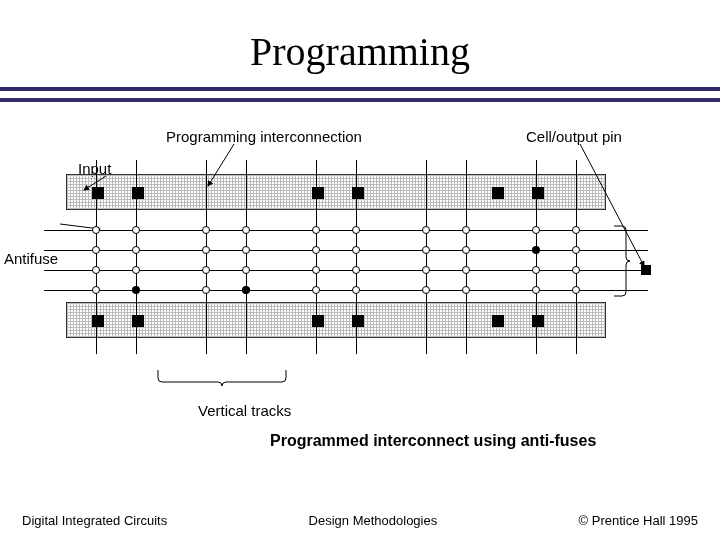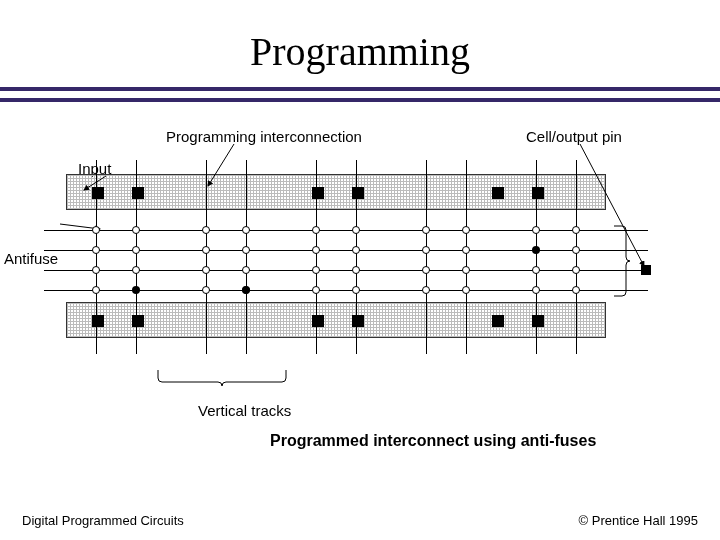--- a/index.html
+++ b/index.html
@@ -193,15 +193,16 @@
       <div class="oc" style="left: 530px; top: 148px;"></div>
       <div class="oc" style="left: 530px; top: 168px;"></div>
       <div class="fc" style="left: 200px; top: 168px;"></div>
       <div class="io-pin" style="left: 600px; top: 148px;"></div>
     </div>
 </div>
 
 <div class="caption">Programmed interconnect using anti-fuses</div>
 
 <div class="footer">
-  <span>Digital Programmed Circuits</span>
+  <span>Digital Integrated Circuits</span>
+  <span>Design Methodologies</span>
   <span>© Prentice Hall 1995</span>
 </div>
 
 </body></html>

